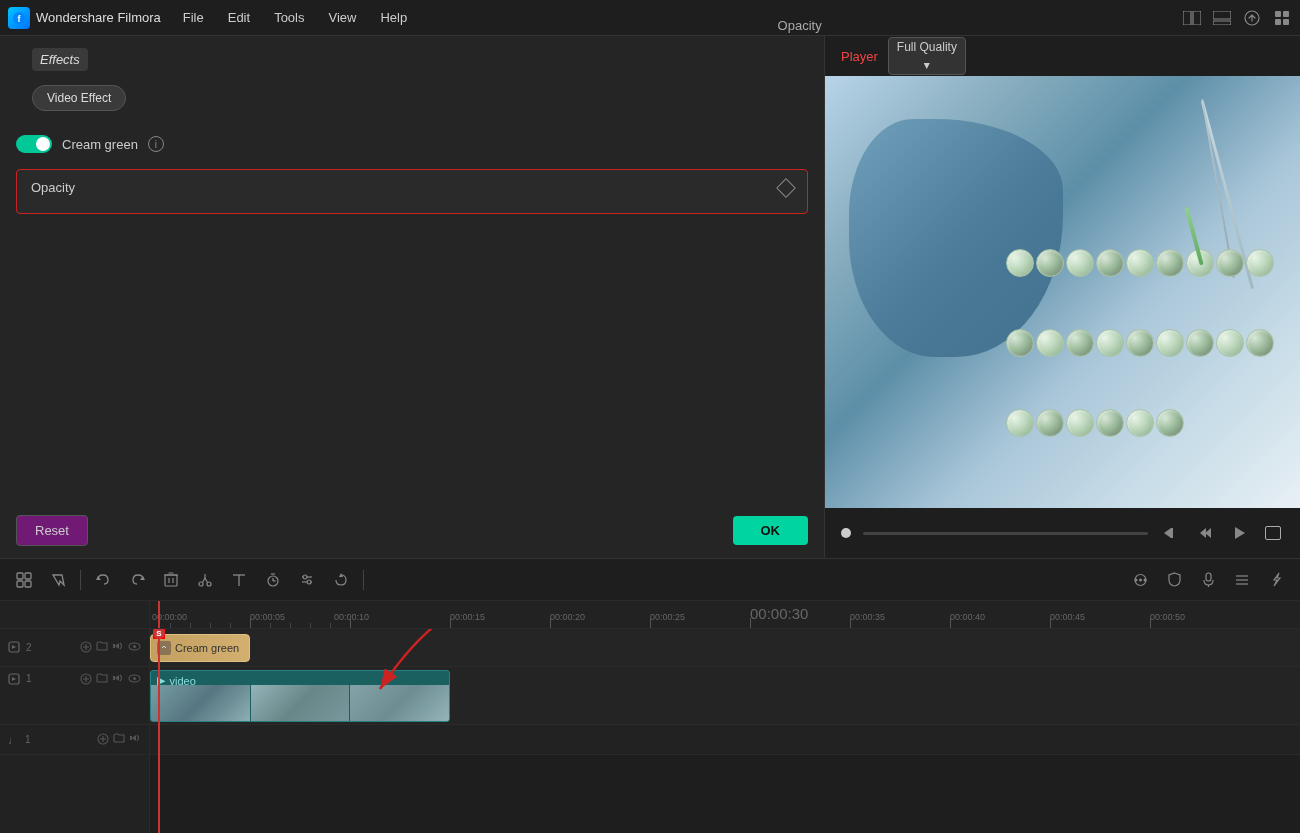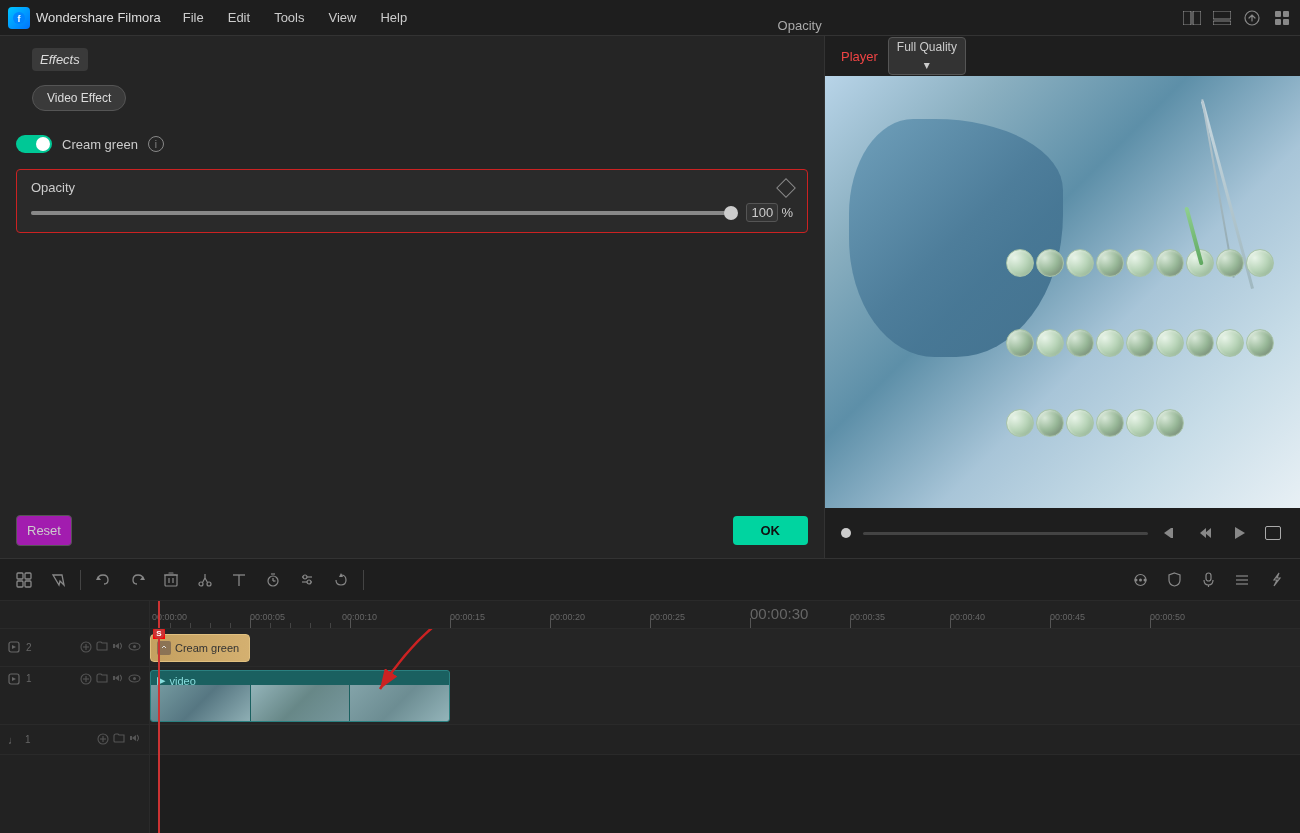--- a/index.html
+++ b/index.html
@@ -232,22 +232,22 @@
     .panel-bottom {
       flex: 1;
     }
     .panel-footer {
       padding: 12px 16px;
       display: flex;
       justify-content: space-between;
       align-items: center;
     }
     .reset-btn {
-      padding: 7px 10px;
-      background: #a21caf;
+      padding: 7px 18px;
+      background: #701a75;
       border: 1px solid #555;
       border-radius: 4px;
       color: #ccc;
       cursor: pointer;
       font-size: 13px;
     }
     .ok-btn {
       padding: 7px 28px;
       background: #00d4a0;
       border: none;
@@ -629,30 +629,20 @@
     </div>
     <div class="cream-green-row">
       <div class="toggle-switch"></div>
       <span>Cream green</span>
       <div class="info-icon">i</div>
     </div>
     <div class="opacity-section">
       <div class="opacity-header">
         <span class="opacity-label">Opacity</span>
         <div class="diamond-icon"></div>
-      </div>
-      <div class="slider-row">
-        <div class="slider-track">
-          <div class="slider-fill"></div>
-          <div class="slider-thumb"></div>
-        </div>
-        <div class="opacity-value">
-          <span class="opacity-num">100</span>
-          <span>%</span>
-        </div>
       </div>
     </div>
     <div class="panel-bottom"></div>
     <div class="panel-footer">
       <button class="reset-btn">Reset</button>
       <button class="ok-btn">OK</button>
     </div>
   </div>
 
   <div class="right-panel">
@@ -947,21 +937,21 @@
       </div>
     </div>
 
     <div class="timeline-content">
 
       <div class="timeline-ruler">
         <div style="position:absolute;top:0;left:0;right:0;bottom:0;">
 
           <span style="position:absolute;left:2px;bottom:6px;font-size:9px;color:#666;">00:00:00</span>
           <span style="position:absolute;left:100px;bottom:6px;font-size:9px;color:#666;">00:00:05</span>
-          <span style="position:absolute;left:192px;bottom:6px;font-size:9px;color:#666;margin-top:14px;">00:00:10</span>
+          <span style="position:absolute;left:184px;bottom:6px;font-size:9px;color:#666;margin-top:14px;">00:00:10</span>
           <span style="position:absolute;left:300px;bottom:6px;font-size:9px;color:#666;">00:00:15</span>
           <span style="position:absolute;left:400px;bottom:6px;font-size:9px;color:#666;">00:00:20</span>
           <span style="position:absolute;left:500px;bottom:6px;font-size:9px;color:#666;">00:00:25</span>
           <span style="position:absolute;left:600px;bottom:6px;font-size:15px;color:#666;">00:00:30</span>
           <span style="position:absolute;left:700px;bottom:6px;font-size:9px;color:#666;">00:00:35</span>
           <span style="position:absolute;left:800px;bottom:6px;font-size:9px;color:#666;">00:00:40</span>
           <span style="position:absolute;left:900px;bottom:6px;font-size:9px;color:#666;">00:00:45</span>
           <span style="position:absolute;left:1000px;bottom:6px;font-size:9px;color:#666;">00:00:50</span>
 
           <div style="position:absolute;left:100px;bottom:0;width:1px;height:10px;background:#555;"></div>

